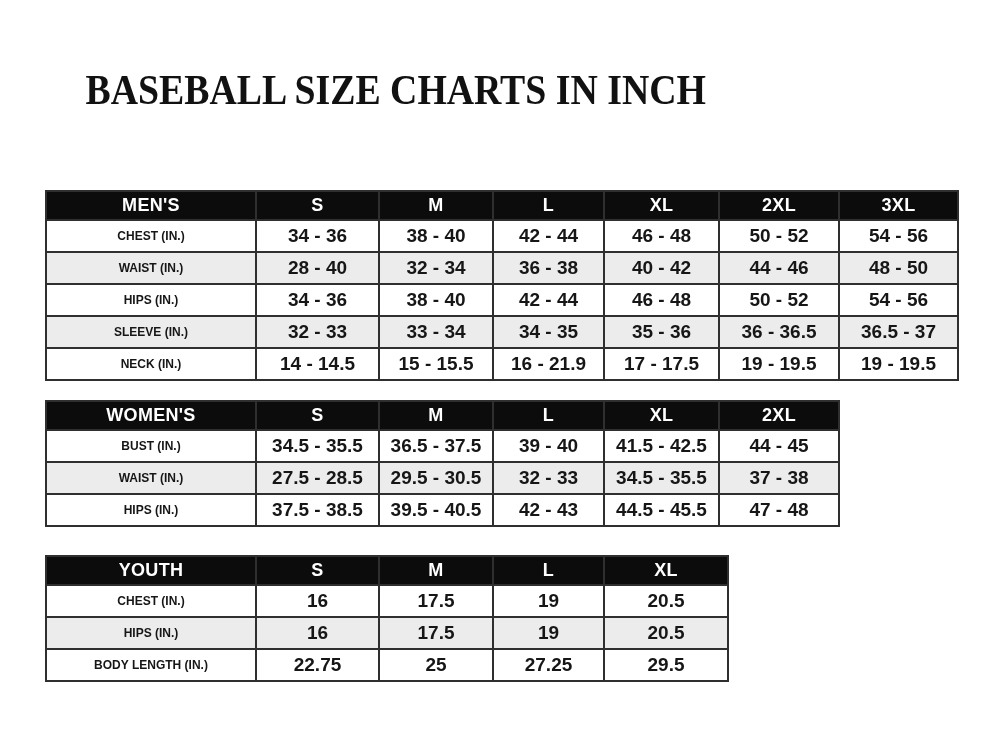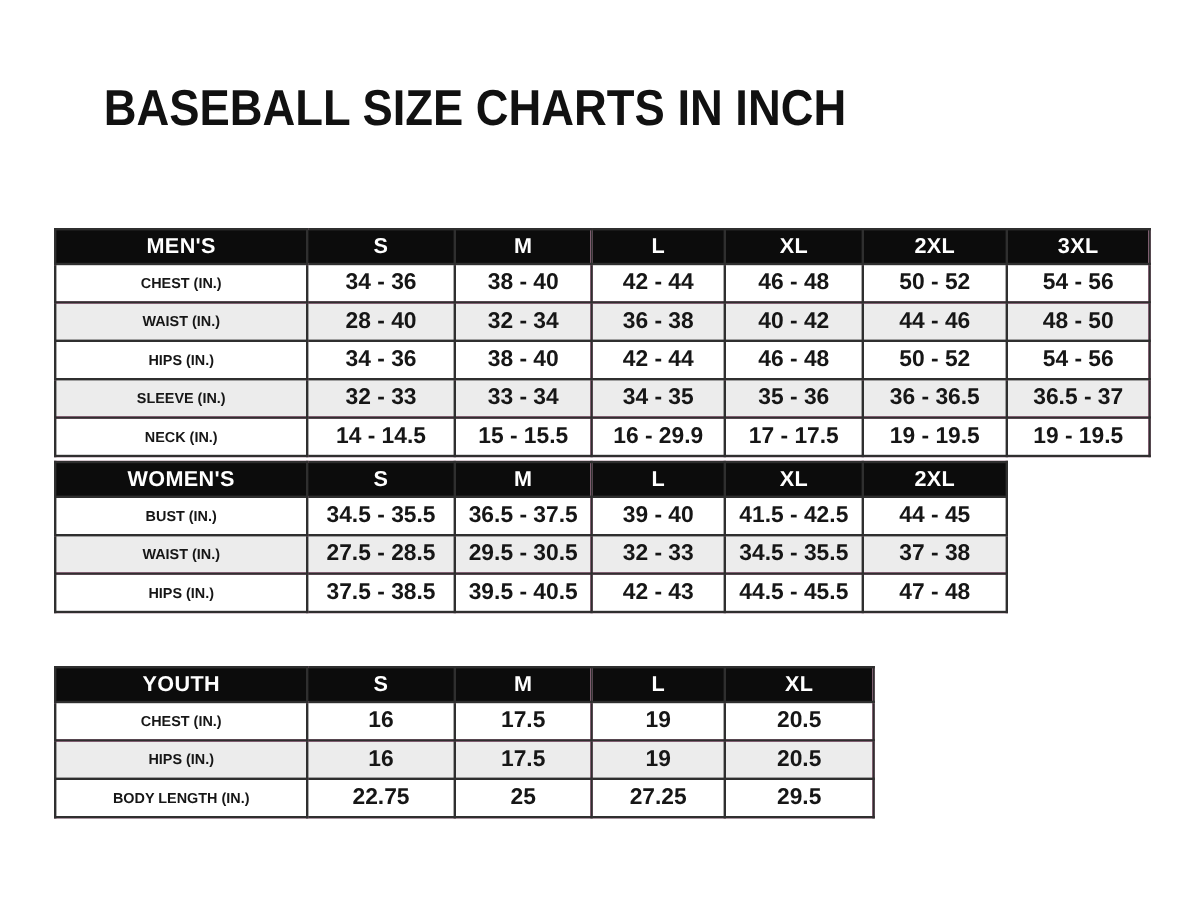--- a/index.html
+++ b/index.html
@@ -12,40 +12,41 @@
     position: relative;
     overflow: hidden;
   }
   .page-title {
     position: absolute;
     top: 66px;
     left: 0;
     width: 791px;
     text-align: center;
     margin: 0;
+    font-family: Liberation Serif, serif;
   }
   .page-title span {
     display: inline-block;
     font-size: 42px;
     font-weight: 700;
     color: #111111;
     letter-spacing: 0px;
     transform: scaleX(0.90);
     transform-origin: center;
     white-space: nowrap;
   }
   table.size-table {
     position: absolute;
     left: 45px;
     border-collapse: collapse;
     table-layout: fixed;
     background: #f9a8d4;
   }
   #table-mens   { top: 190px; }
-  #table-womens { top: 384px; }
+  #table-womens { top: 400px; }
   #table-youth  { top: 555px; padding-left: 21px; }
 
   table.size-table th,
   table.size-table td {
     border: 2px solid #2f2f2f;
     text-align: center;
     vertical-align: middle;
     padding: 0 2px;
     font-weight: 700;
     color: #161616;
@@ -134,21 +135,21 @@
           <td>33 - 34</td>
           <td>34 - 35</td>
           <td>35 - 36</td>
           <td>36 - 36.5</td>
           <td>36.5 - 37</td>
         </tr>
         <tr>
           <td class="row-label">NECK (IN.)</td>
           <td>14 - 14.5</td>
           <td>15 - 15.5</td>
-          <td>16 - 29.9</td>
+          <td>16 - 21.9</td>
           <td>17 - 17.5</td>
           <td>19 - 19.5</td>
           <td>19 - 19.5</td>
         </tr>
       </tbody>
     </table>
   <table class="size-table" id="table-womens">
       <colgroup>
         <col style="width: 210px;">
         <col style="width: 123px;">

